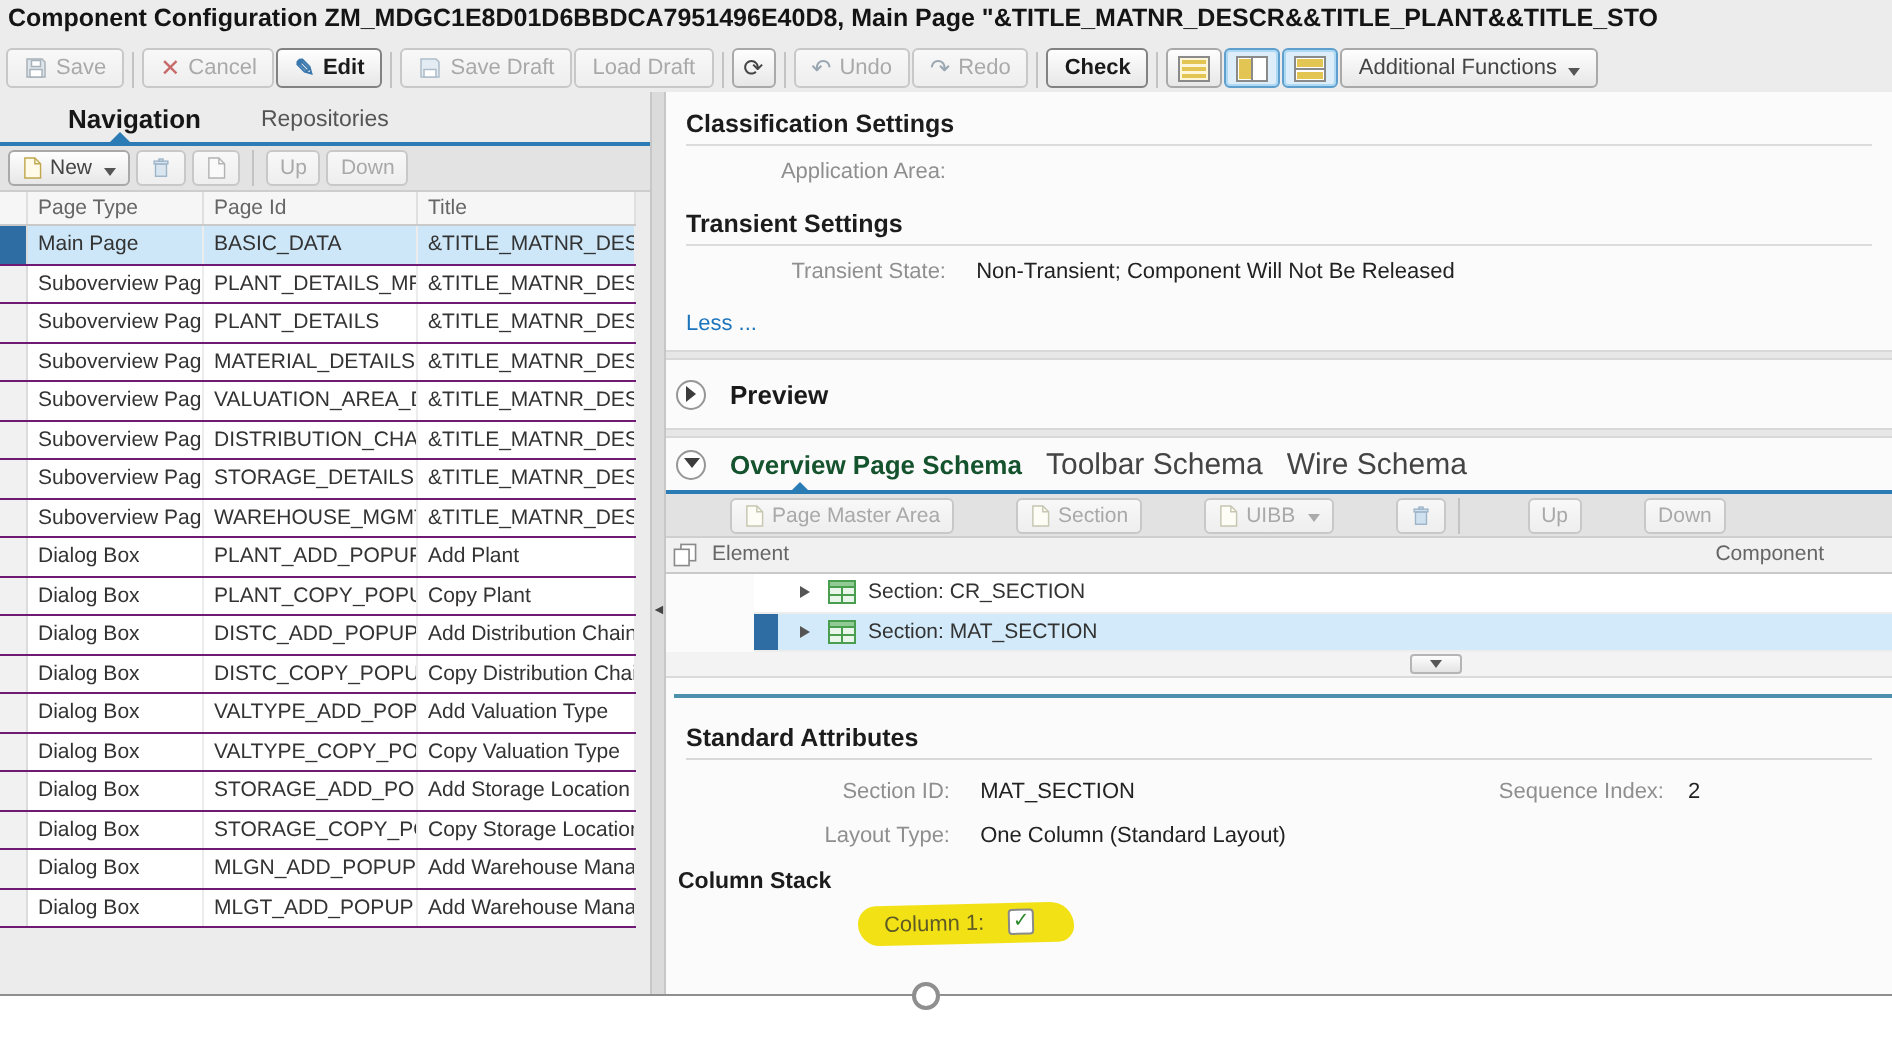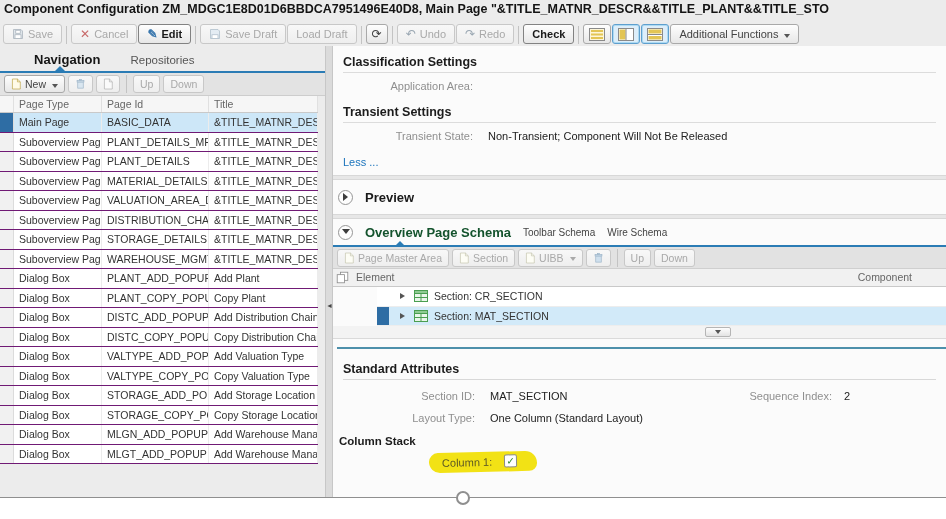--- a/index.html
+++ b/index.html
@@ -75,28 +75,28 @@
   .val { margin-left:12px; color:#222; }
   .link { display:inline-block; margin:3px 0 7px 0; font-size:11px; color:#1b74bc; cursor:pointer; }
   .band { height:5px; background:#e7e7e7; border-top:1px solid #d8d8d8; border-bottom:1px solid #d8d8d8; }
   .exprow { display:flex; align-items:center; gap:12px; height:34px; padding-left:5px; }
   .circ { width:15px; height:15px; border:1px solid #969696; border-radius:50%; background:#fdfdfd;
     display:flex; align-items:center; justify-content:center; cursor:pointer; flex:none; }
   .tri-r { width:0; height:0; border:4px solid transparent; border-left:5px solid #3c3c3c; margin-left:3px; }
   .tri-d { width:0; height:0; border:4px solid transparent; border-top:5px solid #3c3c3c; margin-top:3px; }
   .exp-title { font-size:13px; font-weight:bold; color:#1a1a1a; }
   .schemahdr { position:relative; display:flex; align-items:center; gap:12px; height:26px; padding-left:5px; }
-  .stab { font-size:10px; color:#444; cursor:pointer; }
+  .stab { font-size:15px; color:#444; cursor:pointer; }
   .stab.active { font-size:13px; font-weight:bold; color:#14532d; }
   .sline { position:relative; height:2px; background:#2b7cb5; }
   .stri { position:absolute; top:-9px; left:62px; width:0; height:0; border:5px solid transparent;
     border-bottom:5px solid #2b7cb5; }
   .schematb { display:flex; align-items:center; height:22px; background:#e2e2e2;
     border-bottom:1px solid #cfcfcf; padding:0 4px; gap:3px; }
-  .schematb .btn { height:18px; padding:0 6px; font-size:10.5px; }
+  .schematb .btn { height:18px; padding:0 6px; font-size:10.5px;margin-left:28px; }
   .treehead { position:relative; height:18px; background:#f1f1f1; border-bottom:1px solid #c9c9c9;
     font-size:10.5px; color:#666; }
   .treehead .el { position:absolute; left:23px; top:2px; }
   .treehead .comp { position:absolute; right:34px; top:2px; }
   .treehead .pgico { position:absolute; left:3px; top:2px; }
   .trow { position:relative; display:flex; align-items:center; gap:6px; height:19.5px; background:#fff;
     border-bottom:1px solid #ededed; padding-left:23px; font-size:10.5px; color:#333; cursor:pointer;margin-left:44px; }
   .trow .exparrow { width:0; height:0; border:3.5px solid transparent; border-left:5px solid #555; flex:none; }
   .trow.selected { background:#d2eaf9; }
   .trow.selected::before { content:""; position:absolute; left:0; top:0; bottom:0; width:12px; background:#2e6da4; }

